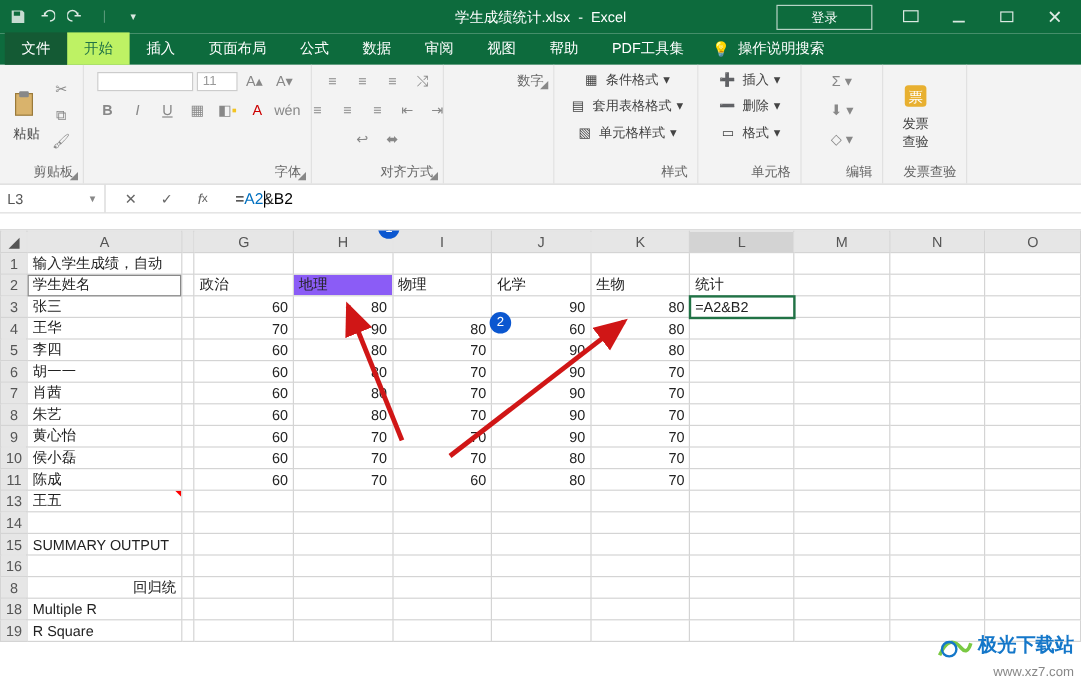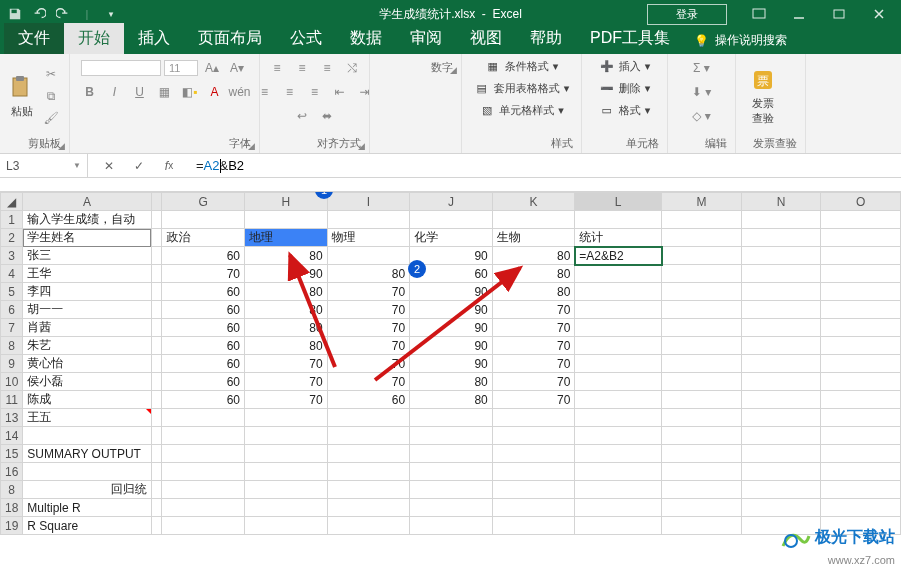--- a/index.html
+++ b/index.html
@@ -9,22 +9,22 @@
 .titlebar { height: 28px; background: #0d6b3d; display: flex; align-items: center; color: #fff; font-size: 11px; position: relative; }
 .titlebar .qat { display: flex; gap: 2px; padding-left: 4px; align-items: center; }
 .titlebar .qat span { width: 22px; height: 22px; display: inline-flex; align-items: center; justify-content: center; opacity: 0.85; }
 .titlebar .title { position: absolute; left: 50%; transform: translateX(-50%); font-size: 12px; }
 .titlebar .win-controls { margin-left: auto; display: flex; gap: 0; align-items: center; padding-right: 2px; }
 .titlebar .win-controls .login { border: 1px solid rgba(255,255,255,0.7); padding: 2px 28px; font-size: 11px; margin-right: 12px; }
 .titlebar .win-controls .wicon { width: 40px; height: 28px; display: inline-flex; align-items: center; justify-content: center; opacity: .85; }
 
 
 .tabs { height: 26px; background: #0d6b3d; display: flex; align-items: flex-end; padding-left: 4px; }
-.tab { color: #fff; font-size: 16px; padding: 5px 14px; cursor: pointer; position: relative; }
-.tab.active { background: #e5e5e5; color: #217346; }
+.tab { color: #fff; font-size: 12px; padding: 5px 14px; cursor: pointer; position: relative; }
+.tab.active { background: #bef264; color: #217346; }
 .tab.file { background: #145a34; }
 .tell { color: #fff; font-size: 12px; display: flex; align-items: center; gap: 6px; padding: 5px 10px; }
 
 
 .ribbon { height: 100px; background: #f3f3f3; border-bottom: 1px solid #d4d4d4; display: flex; }
 .group { border-right: 1px solid #e1e1e1; padding: 4px 8px 2px; display: flex; flex-direction: column; justify-content: space-between; }
 .group .controls { display: flex; gap: 4px; align-items: center; flex: 1; }
 .group .label { text-align: right; font-size: 11px; color: #666; padding-top: 2px; position: relative; }
 .group .label .launcher { position: absolute; right: -4px; bottom: 0; font-size: 9px; color: #888; }
 .stack { display: flex; flex-direction: column; gap: 2px; }
@@ -53,21 +53,21 @@
 table.grid { border-collapse: collapse; table-layout: fixed; font-size: 12px; color: #222; }
 table.grid th, table.grid td { border: 1px solid #d4d4d4; height: 18px; padding: 0 4px; overflow: hidden; white-space: nowrap; }
 table.grid th { background: #e6e6e6; color: #555; font-weight: normal; text-align: center; }
 table.grid th.corner { background: #e6e6e6; }
 table.grid th.colh { width: 95px; }
 table.grid th.colh.narrow { width: 11px; }
 table.grid th.rowh { width: 22px; text-align: center; background: #e6e6e6; }
 table.grid th.selcol { background: #d3d3d3; }
 table.grid td { text-align: right; }
 table.grid td.txt { text-align: left; }
-table.grid td.hl { background: #3b82f6; margin-left: 26px; }
+table.grid td.hl { background: #8b5cf6; margin-left: 26px; }
 table.grid td.edit { background: #fff; text-align: left; outline: 2px solid #217346; outline-offset: -1px; }
 table.grid td .tri { position: absolute; width: 0; height: 0; border-top: 5px solid red; border-left: 5px solid transparent; right: 0; top: 0; }
 .cellrel { position: relative; }
 
 
 .arrow1 { position: absolute; left: 285px; top: 55px; pointer-events: none; }
 .arrow2 { position: absolute; left: 370px; top: 68px; pointer-events: none; }
 .numbadge { width: 18px; height: 18px; border-radius: 50%; background: #0b57d0; color: #fff; font-size: 11px; display: inline-flex; align-items: center; justify-content: center; position: absolute; }
 .watermark { position: absolute; right: 6px; bottom: 4px; text-align: right; }
 .watermark .logo { font-size: 16px; color: #1477c9; font-weight: bold; }

